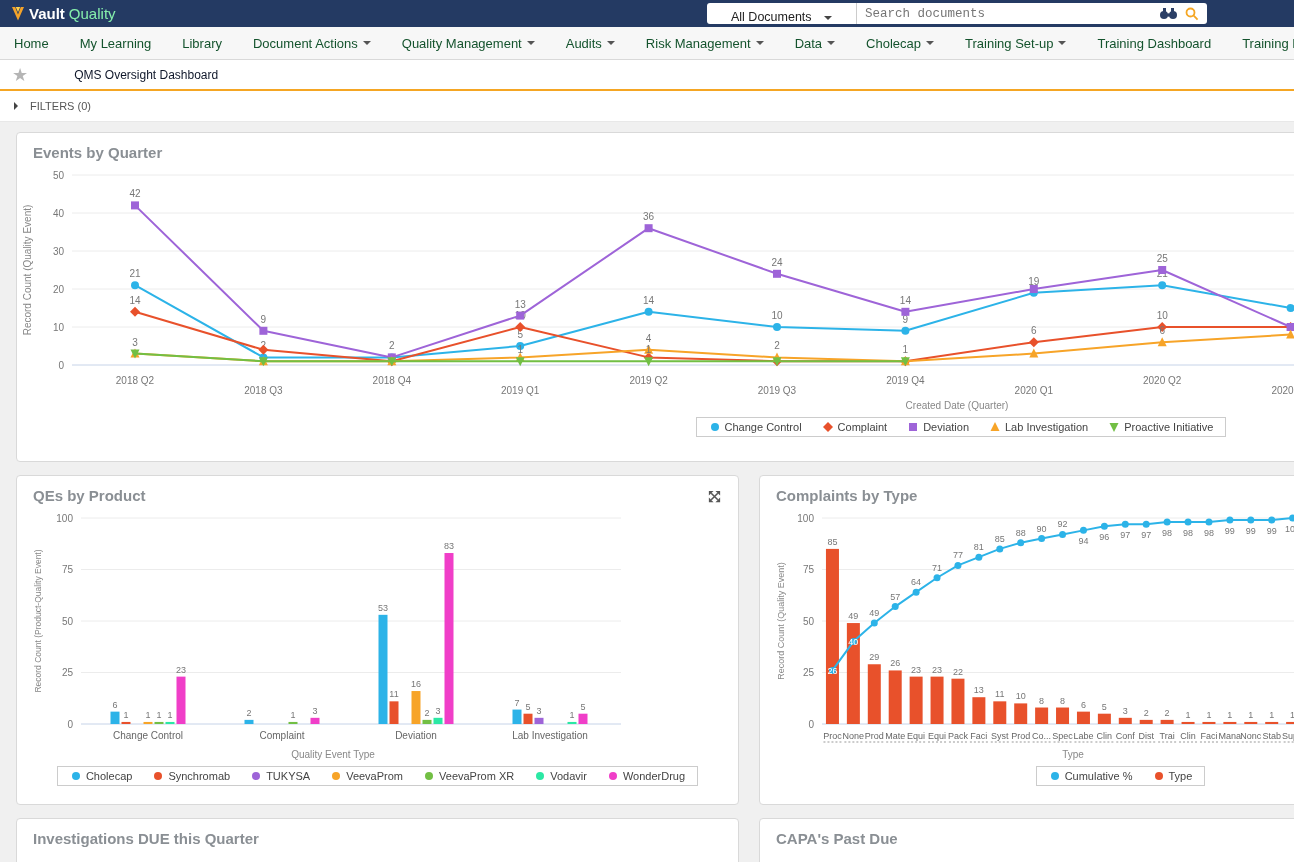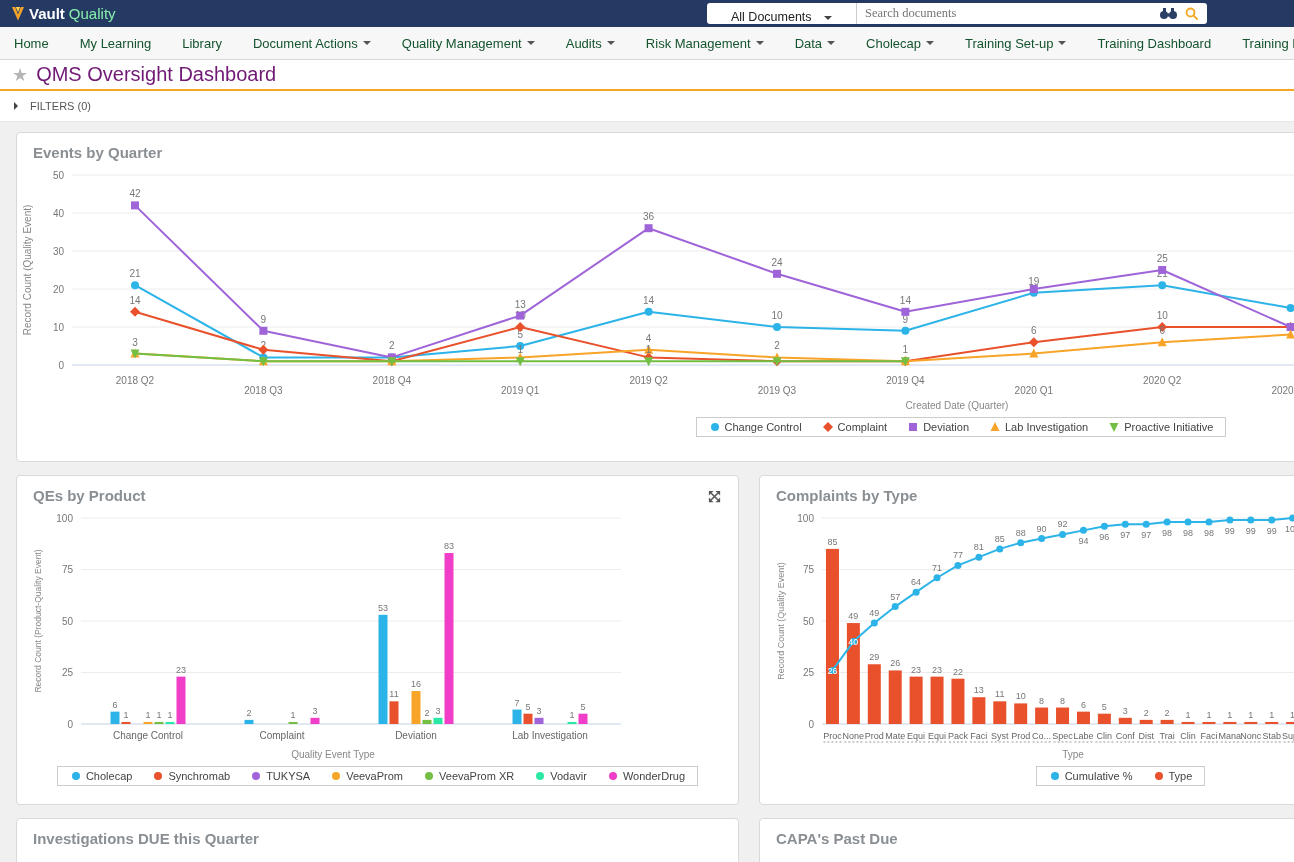--- a/index.html
+++ b/index.html
@@ -13,36 +13,36 @@
   .brand-bold { color:#fff; font-weight:bold; font-size:15px; margin-left:3px; }
   .brand-light { color:#86efac; font-size:15px; margin-left:4px; }
   .searchbar { position:absolute; left:707px; top:3px; width:500px; height:21px;
                background:#fff; border-radius:3px; display:flex; align-items:center; }
   .scope { width:150px; height:100%; padding:0 24px; display:flex; align-items:flex-end;
            justify-content:space-between; border-right:1px solid #ccc; color:#222;
            font-size:12.5px; cursor:pointer; }
   .caret-down { width:0; height:0; border:4px solid transparent; border-top-color:#444;
                 margin-top:4px; }
   .search-input { flex:1; border:0; outline:0; padding:0 8px; font-size:12.5px; color:#444;
-                  font-family:Liberation Serif, serif; background:transparent; }
+                  font-family:Liberation Mono, monospace; background:transparent; }
   .search-icons { display:flex; align-items:center; gap:7px; padding-right:8px; }
 
   
   .menubar { height:33px; background:#f7f7f7; border-bottom:1px solid #d9d9d9;
              display:flex; align-items:center; padding:0 14px; gap:31px; }
   .menu-item { font-size:13px; color:#14532d; display:flex; align-items:center; gap:5px;
                white-space:nowrap; cursor:pointer; }
   .menu-caret { width:0; height:0; border:4px solid transparent; border-top-color:#555;
                 margin-top:4px; }
 
   
   .titlebar { height:31px; background:#fff; border-bottom:2px solid #f5a623;
               display:flex; align-items:center; padding:0 12px; gap:8px; }
   .star { color:#b5b5b5; font-size:18px; line-height:1; cursor:pointer; }
-  .page-title { font-size:20px; color:#701a75; }
+  .page-title { font-size:12px; color:#0f172a;margin-left:38px; }
   .filtersbar { height:31px; background:#fff; border-bottom:1px solid #e8e8e8;
                 display:flex; align-items:center; padding:0 14px; gap:8px; cursor:pointer; }
   .filters-arrow { width:0; height:0; border:4.5px solid transparent; border-left-color:#444; }
   .filters-label { font-size:11px; color:#555; }
 
   
   .dashboard { background:#f0f0f0; padding:10px 0 0 16px; }
   .row { display:flex; width:max-content; }
   .panel { background:#fff; border:1px solid #d9d9d9; border-radius:4px; }
   .panel-head { display:flex; justify-content:space-between; align-items:flex-start;

